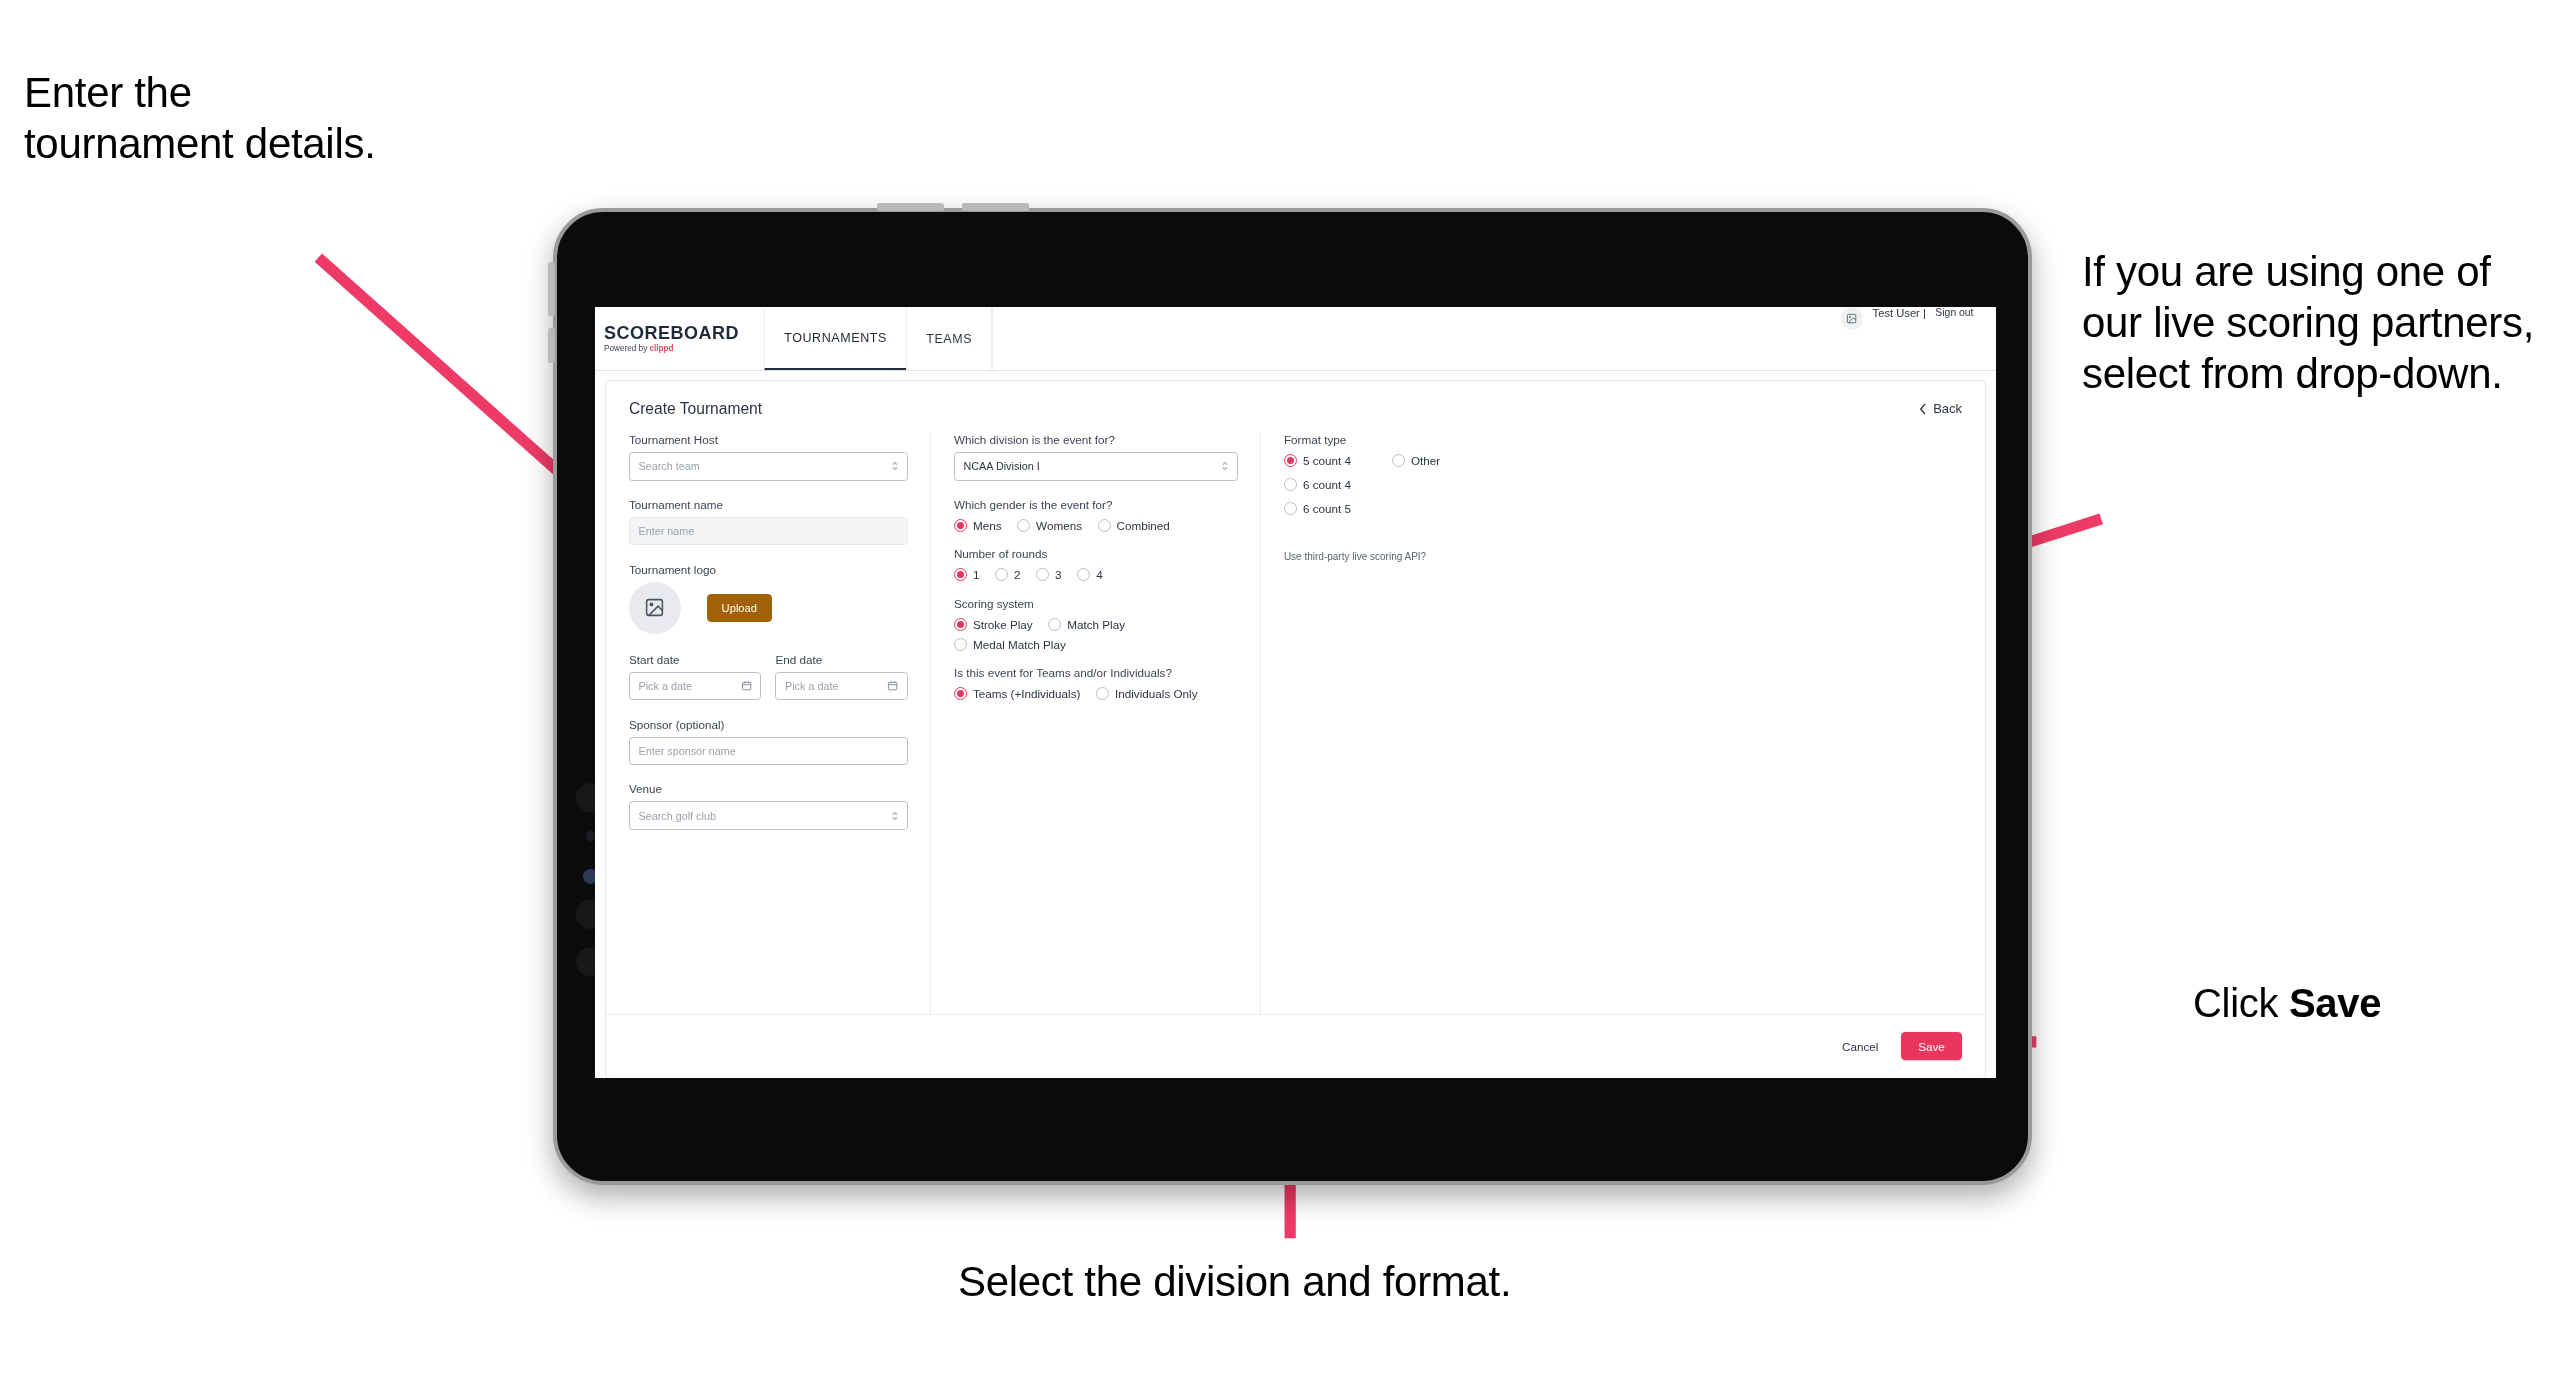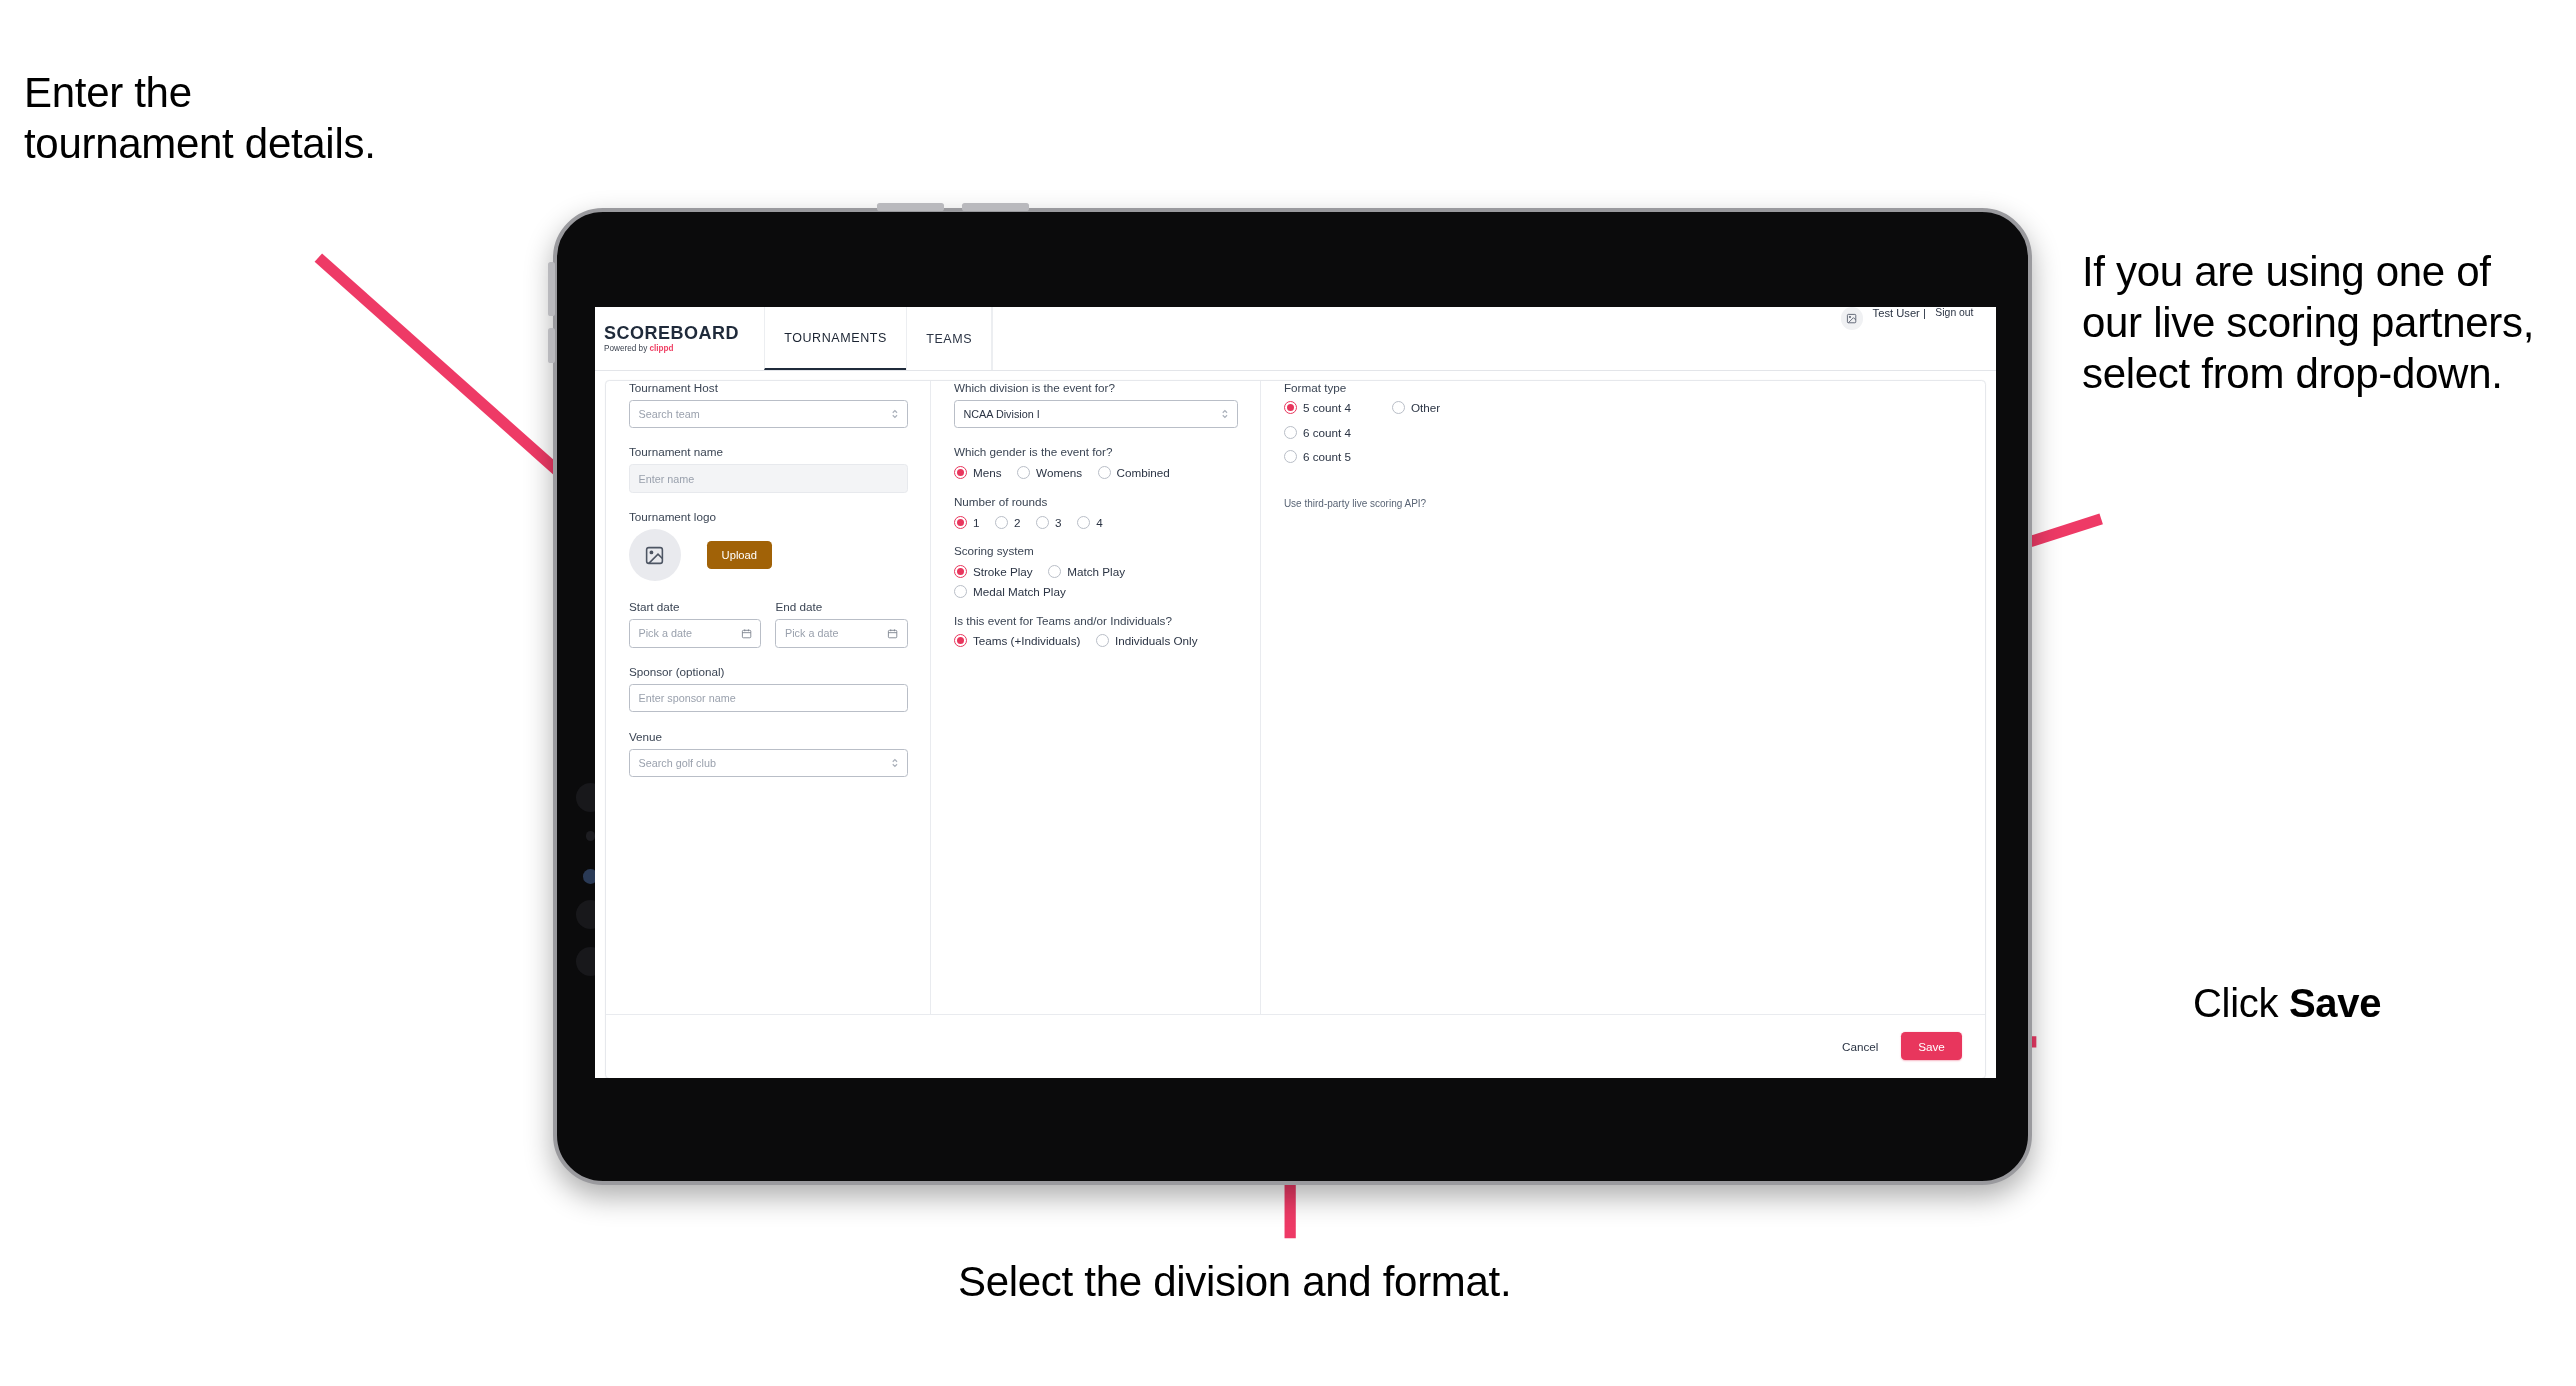--- a/index.html
+++ b/index.html
@@ -260,20 +260,29 @@
               <circle cx="8.5" cy="8.5" r="1.4" fill="#5b6372"></circle>
               <path d="M21 15l-5-5L5 21"></path>
           </svg>
         </div>
         <div id="username">Test User |</div>
         <div id="signout">Sign out</div>
       </div>
     </div>
 
     <div id="card">
+      <div id="card-head">
+        <div id="page-title">Create Tournament</div>
+        <div id="back-link">
+          <svg width="7.8" height="12" viewBox="0 0 9 14" fill="none" stroke="#2b3444" stroke-width="1.6">
+              <path d="M7 1L2 7l5 6"></path>
+            </svg>
+          <span>Back</span>
+        </div>
+      </div>
 
       <div id="cols">
 
         <div class="col" id="col-left">
           <span class="fl">Tournament Host</span>
           <div class="fld">
             <span class="val">Search team</span>
             <svg class="caret" width="7.8" height="12" viewBox="0 0 9 14" fill="none" stroke="#aab0ba" stroke-width="1.4">
                 <path d="M2 5.5L4.5 3L7 5.5M2 8.5L4.5 11L7 8.5"></path>
               </svg>

